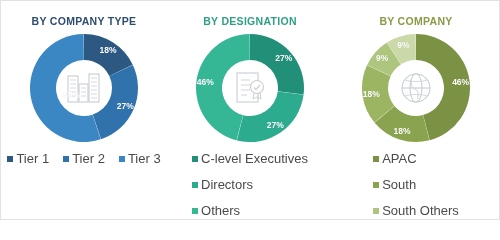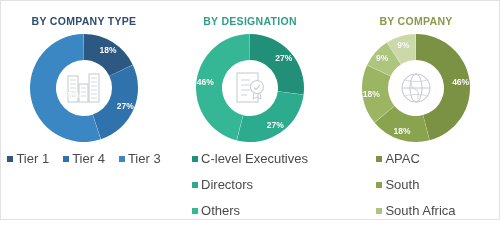--- a/index.html
+++ b/index.html
@@ -161,21 +161,21 @@
         </div>
     </div>
     <div class="legend">
       <div class="legend-row" id="legend-0">
           <div class="legend-item">
             <span class="legend-swatch" style="background: rgb(44, 88, 130);"></span>
             <span class="legend-label">Tier 1</span>
           </div>
           <div class="legend-item">
             <span class="legend-swatch" style="background: rgb(48, 114, 171);"></span>
-            <span class="legend-label">Tier 4</span>
+            <span class="legend-label">Tier 2</span>
           </div>
           <div class="legend-item">
             <span class="legend-swatch" style="background: rgb(59, 135, 196);"></span>
             <span class="legend-label">Tier 3</span>
           </div>
         </div>
     </div>
   </div>
 
   <div class="panel">
@@ -260,21 +260,21 @@
           <div class="legend-item">
             <span class="legend-swatch" style="background: rgb(123, 145, 67);"></span>
             <span class="legend-label">APAC</span>
           </div>
           <div class="legend-item">
             <span class="legend-swatch" style="background: rgb(138, 163, 78);"></span>
             <span class="legend-label">South</span>
           </div>
           <div class="legend-item">
             <span class="legend-swatch" style="background: rgb(174, 197, 126);"></span>
-            <span class="legend-label">South Africa</span>
+            <span class="legend-label">South Others</span>
           </div>
           <div class="legend-item">
             <span class="legend-swatch" style="background: rgb(203, 217, 168);"></span>
           </div>
         </div>
     </div>
   </div>
 
 </div>
 

